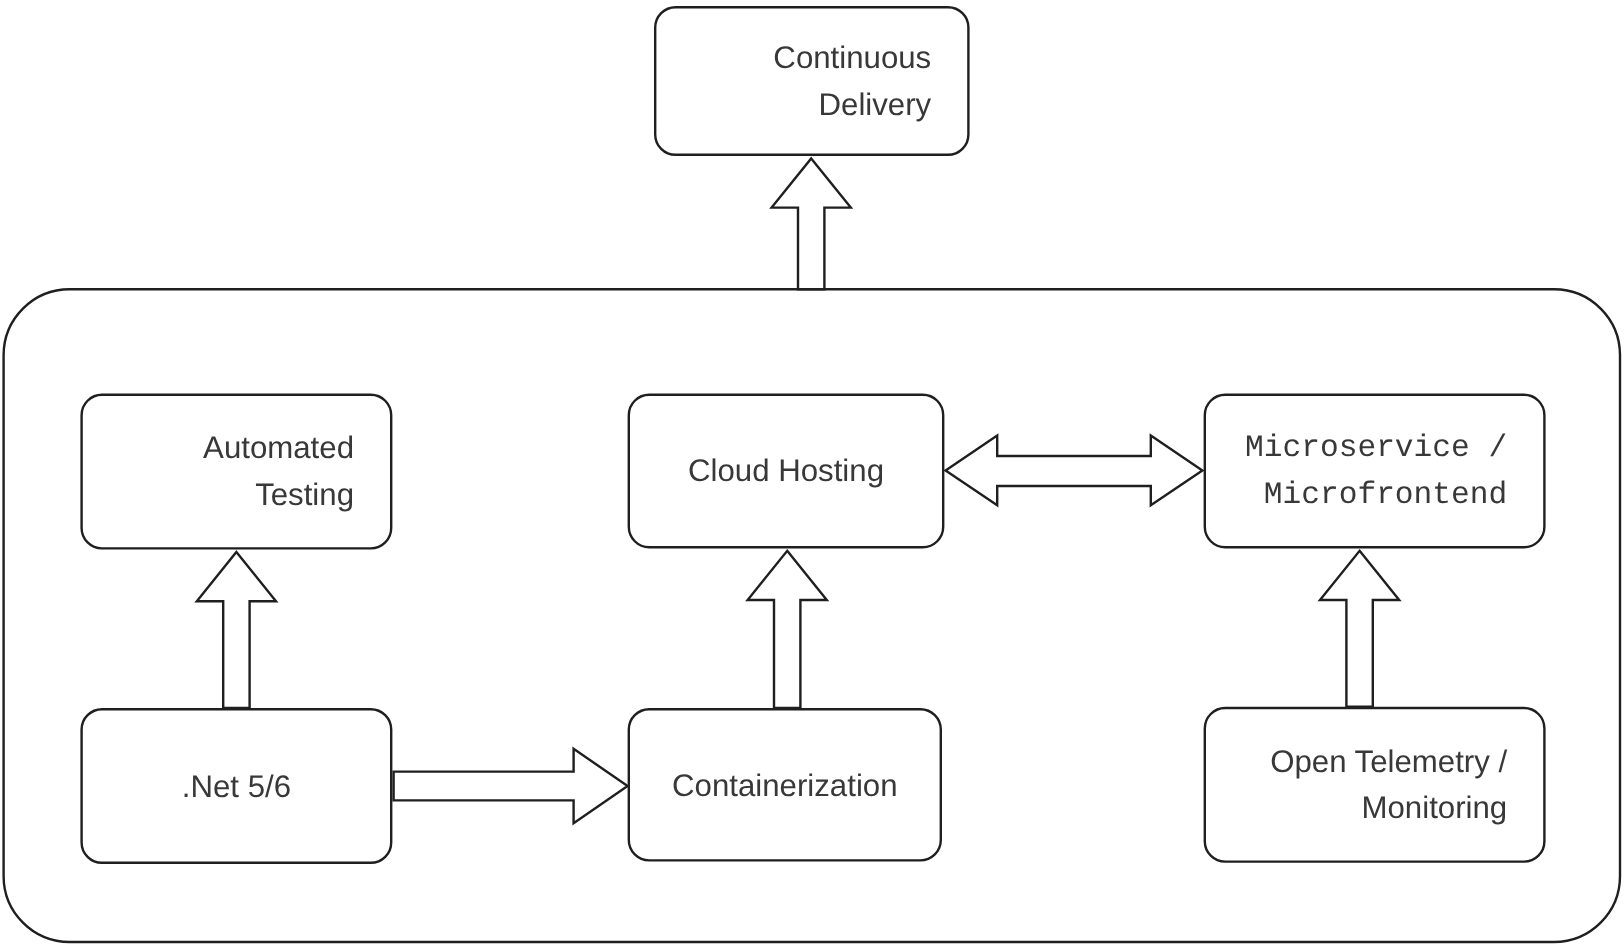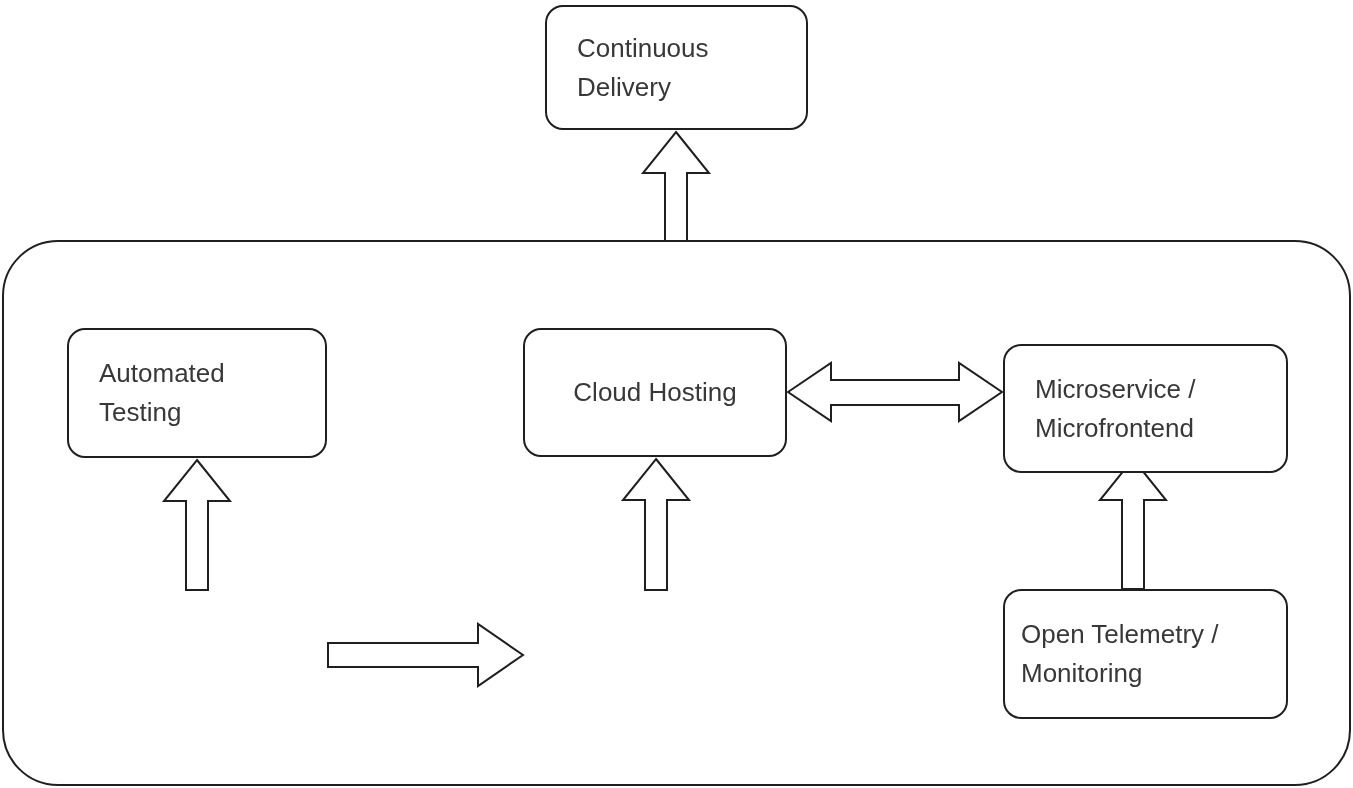--- a/index.html
+++ b/index.html
@@ -17,21 +17,21 @@
   }
   .node {
     position: absolute;
     box-sizing: border-box;
     border: 2px solid #1f1f1f;
     border-radius: 18px;
     background: #ffffff;
     display: flex;
     align-items: center;
     justify-content: center;
-    text-align: left;
+    text-align: right;
     font-size: 26px;
     line-height: 1.5;
     color: #383838;
     padding: 0 30px;
   }
   .group-box {
     position: absolute;
     box-sizing: border-box;
     border: 2px solid #1f1f1f;
     border-radius: 56px;
@@ -44,21 +44,21 @@
   .arrow polygon {
     fill: #ffffff;
     stroke: #1f1f1f;
     stroke-width: 2;
     stroke-linejoin: miter;
   }
   
   .n-continuous   { left: 545px;  top: 5px;   width: 263px; height: 125px; }
   .n-automated    { left: 67px;   top: 328px; width: 260px; height: 130px; }
   .n-cloud        { left: 523px;  top: 328px; width: 264px; height: 129px; }
-  .n-micro        { left: 1003px; top: 344px; width: 285px; height: 129px; }
+  .n-micro        { left: 1003px; top: 328px; width: 285px; height: 129px; font-family: Liberation Mono, monospace; }
   .n-dotnet       { left: 67px;   top: 590px; width: 260px; height: 130px; }
   .n-container    { left: 523px;  top: 590px; width: 262px; height: 128px; }
   .n-telemetry    { left: 1003px; top: 589px; width: 285px; height: 130px; padding-left: 16px; }
   .g-platform     { left: 2px;    top: 240px; width: 1349px; height: 546px; }
 </style>
 </head>
 <body>
 
 <div class="canvas">
 
@@ -97,19 +97,25 @@
   </div>
 
   <div class="node n-automated">
     <span>Automated Testing</span>
   </div>
 
   <div class="node n-micro">
     <span>Microservice / Microfrontend</span>
   </div>
 
+  <div class="node n-dotnet">
+    <span>.Net 5/6</span>
+  </div>
 
+  <div class="node n-container">
+    <span>Containerization</span>
+  </div>
 
   <div class="node n-telemetry">
     <span>Open Telemetry / Monitoring</span>
   </div>
 
 </div>
 
 </body></html>

